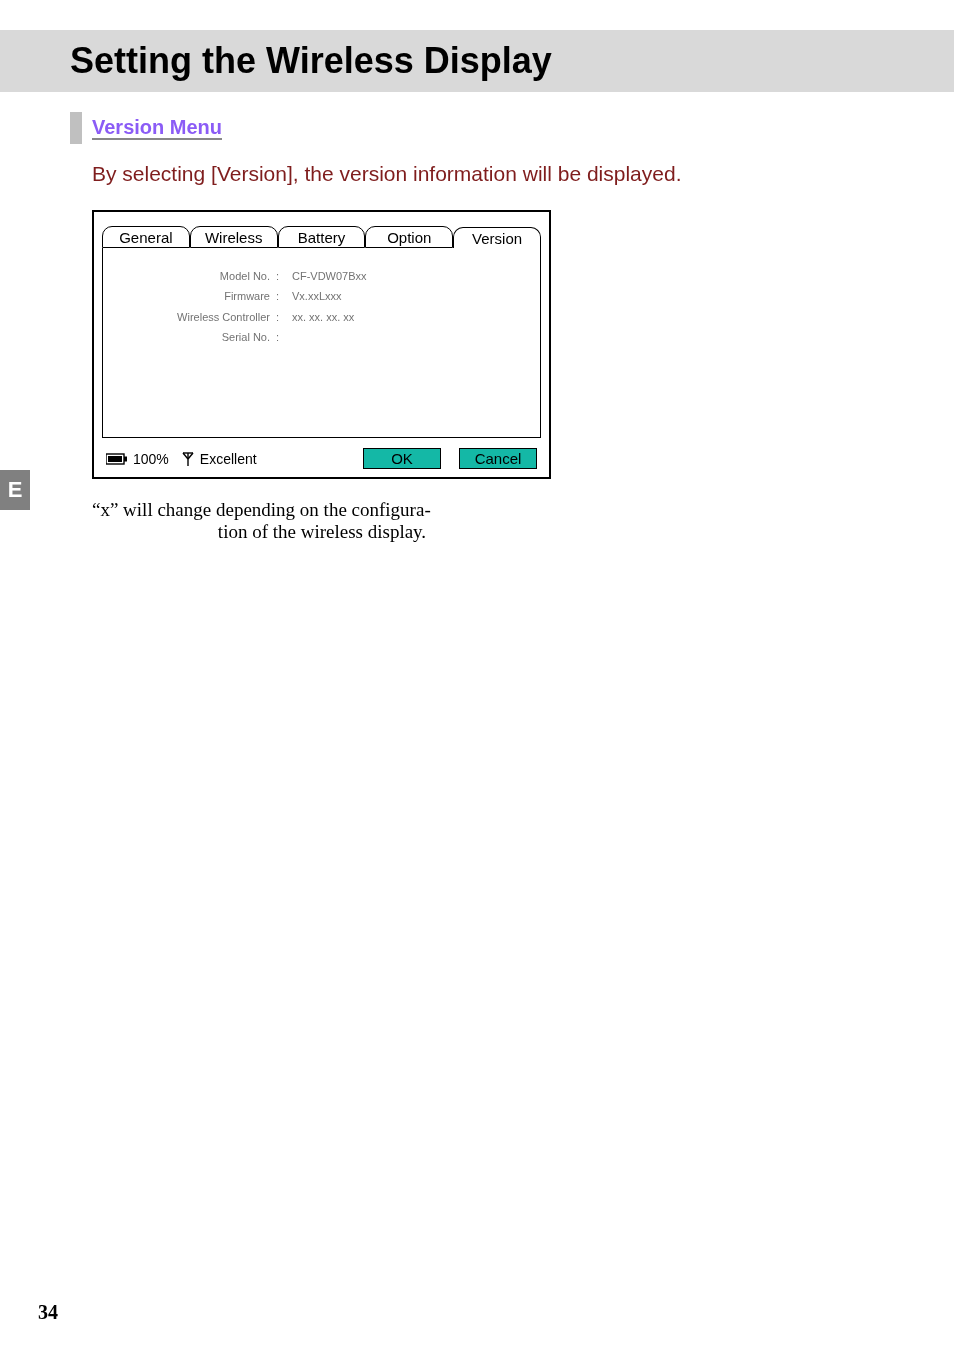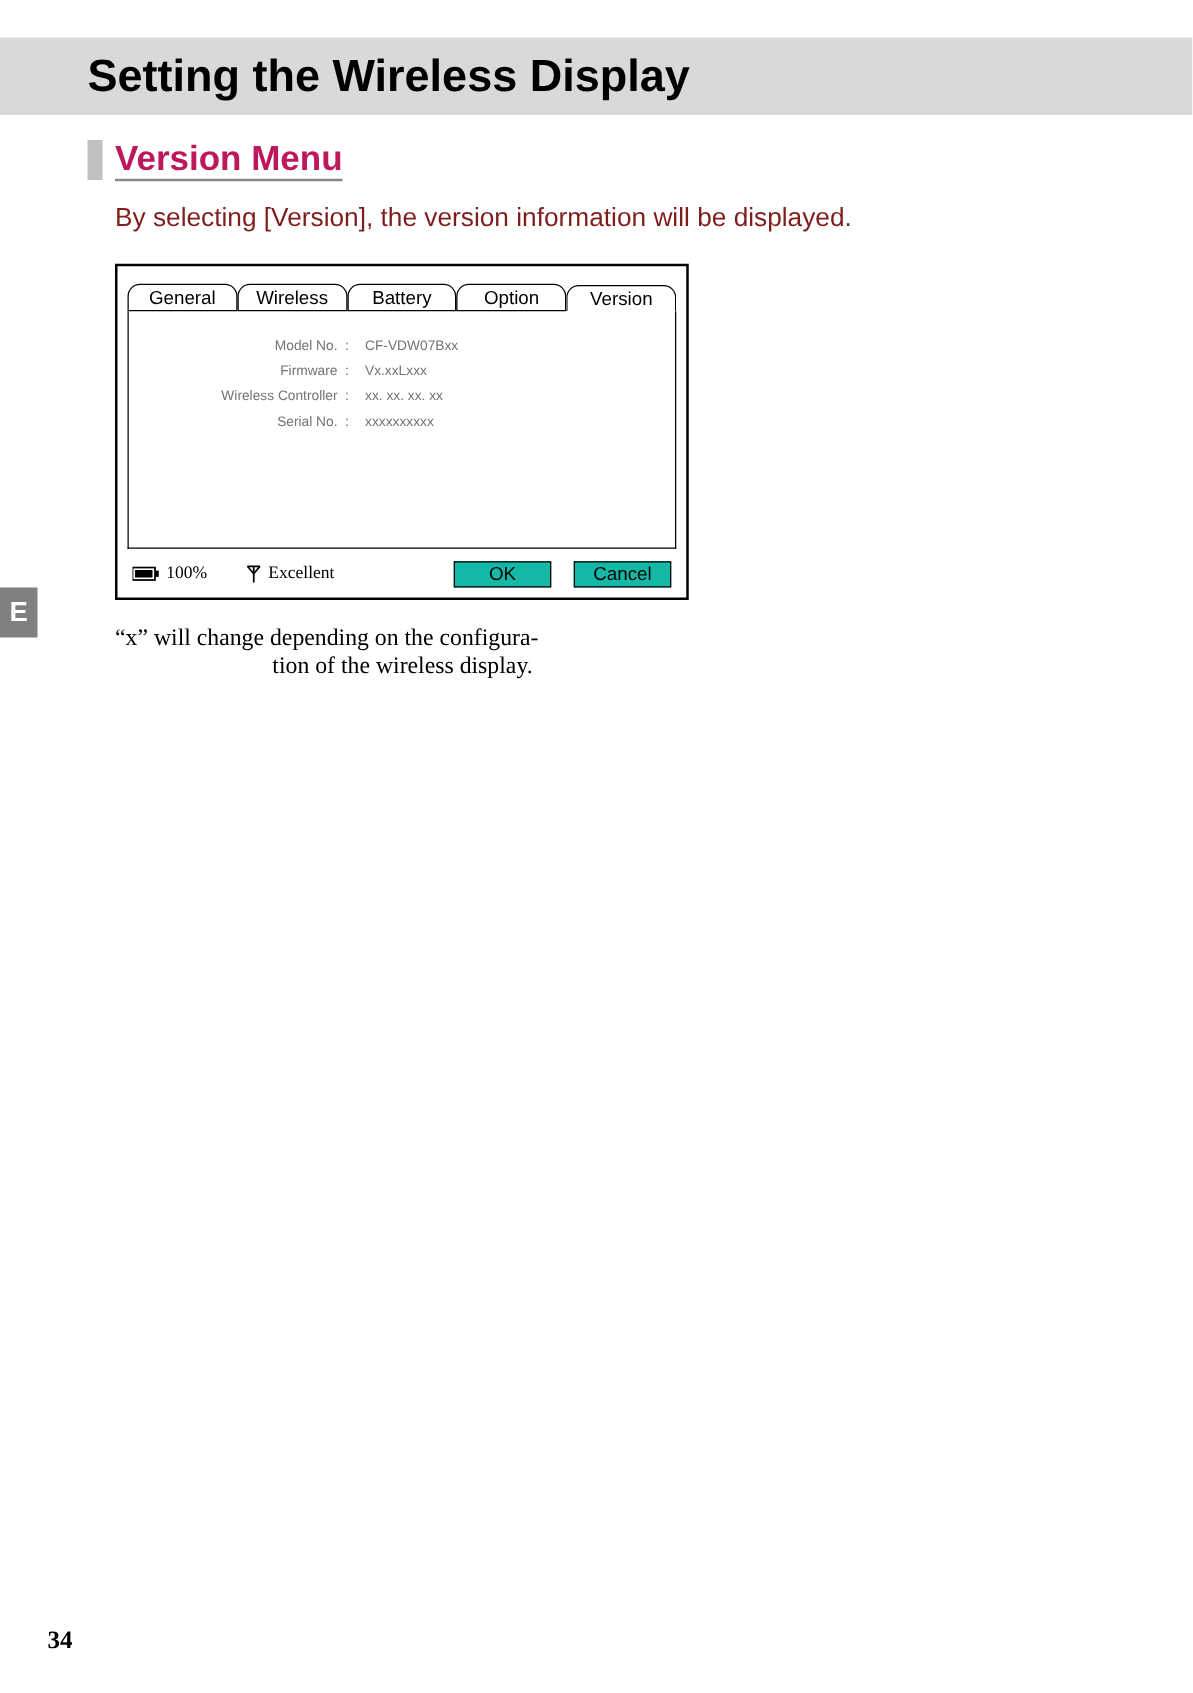--- a/index.html
+++ b/index.html
@@ -34,23 +34,23 @@
       margin-bottom: 18px;
     }
     .section-heading-bar {
       width: 12px;
       height: 32px;
       background: #c0c0c0;
       margin-right: 10px;
       flex-shrink: 0;
     }
     .section-heading {
-      font-size: 28px;
-      font-weight: bold;
-      color: #be185d;
+      font-size: 20px;
+      font-weight: bold;
+      color: #8b5cf6;
       border-bottom: 2px solid #888;
       padding-bottom: 0;
       line-height: 1.1;
     }
     .body-text {
       font-family: Liberation Sans, sans-serif;
       font-size: 21px;
       color: #7f1d1d;
       margin-left: 22px;
       margin-bottom: 24px;
@@ -116,23 +116,22 @@
     .status-row {
       display: flex;
       align-items: center;
       justify-content: space-between;
       margin-top: 10px;
       padding: 0 4px;
     }
     .status-left {
       display: flex;
       align-items: flex-end;
-      gap: 30px;
+      gap: 12px;
       font-size: 14px;
-      font-family: Liberation Serif, serif;
     }
     .battery-group {
       display: flex;
       align-items: center;
       gap: 5px;
     }
     .signal-group {
       display: flex;
       align-items: center;
       gap: 5px;
@@ -230,21 +229,20 @@
           <div class="info-value">Vx.xxLxxx</div>
         </div>
         <div class="info-row">
           <div class="info-label">Wireless Controller</div>
           <div class="info-colon">:</div>
           <div class="info-value">xx. xx. xx. xx</div>
         </div>
         <div class="info-row">
           <div class="info-label">Serial No.</div>
           <div class="info-colon">:</div>
-          <div class="info-value">xxxxxxxxxx</div>
         </div>
       </div>
     </div>
 
     <div class="status-row">
       <div class="status-left">
         <div class="battery-group">
           <span>
             <svg width="22" height="12" viewBox="0 0 22 12">
               <rect x="0" y="1" width="18" height="10" fill="none" stroke="#000" stroke-width="1.4"></rect>

